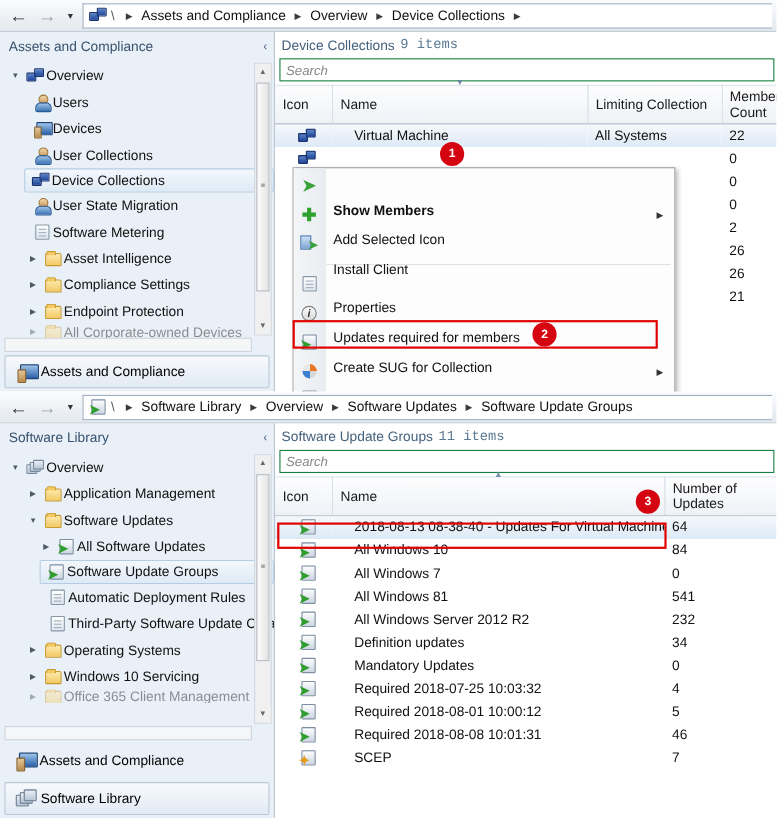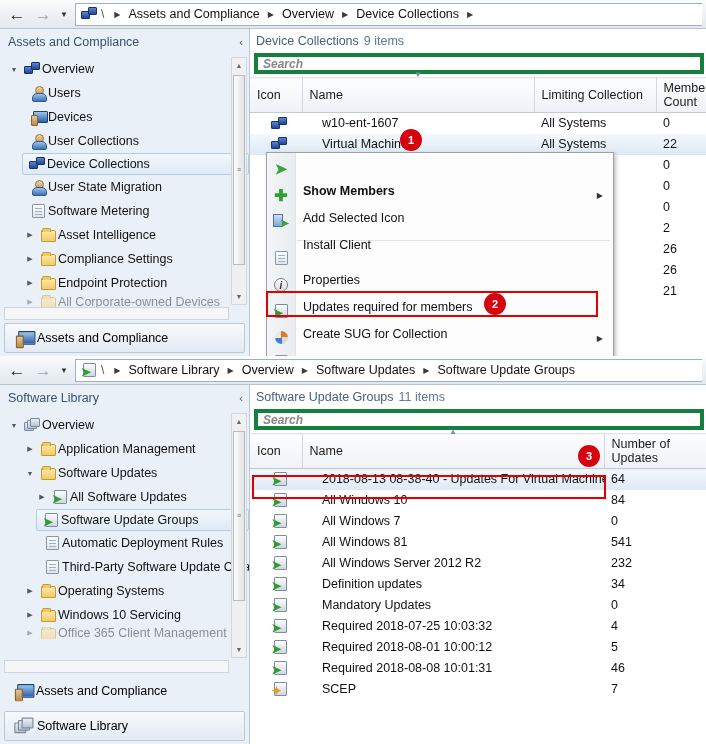--- a/index.html
+++ b/index.html
@@ -132,25 +132,25 @@
   }
   .workspace-btn.plain { background: transparent; border: none; }
   .workspace-btn .wbico { width: 26px; flex: 0 0 26px; text-align: center; }
 
   
   .content { flex: 1; background: #fff; display: flex; flex-direction: column; overflow: hidden; }
   .content-head {
     height: 24px; display: flex; align-items: center;
     padding-left: 6px; color: #45617c; font-size: 12.5px;
   }
-  .content-head .cnt { color: #5a7a95; padding-left: 5px; }
+  .content-head .cnt { color: #5a7a95; padding-left: 5px; font-family: Liberation Mono, monospace; }
   .searchwrap { padding: 0 2px 3px 4px; }
   .searchbox {
-    height: 21px; border: 4px solid #15803d; background: #fff;
-    display: flex; align-items: center; padding-left: 5px; font-weight: bold;
+    height: 21px; border: 1px solid #15803d; background: #fff;
+    display: flex; align-items: center; padding-left: 5px;
   }
   .searchbox span { font-style: italic; color: #878787; font-size: 12px; }
 
   table.grid { width: 100%; border-collapse: collapse; table-layout: fixed; }
   table.grid th {
     background: linear-gradient(to bottom,#fdfdfe,#eef2f6);
     border-right: 1px solid #cfd8e1;
     border-bottom: 1px solid #c2ccd6;
     border-top: 1px solid #dde4eb;
     font-weight: normal; font-size: 12.5px; color: #1a1a1a;
@@ -396,26 +396,20 @@
             <th>Icon</th>
             <th>
               <span class="sortcaret">▼</span>
               <span>Name</span>
             </th>
             <th>Limiting Collection</th>
             <th style="border-right:none">Member Count</th>
           </tr>
         </thead>
         <tbody>
-          <tr>
-            <td class="icocell"><span class="ico ico-collection"><i></i><i></i></span></td>
-            <td style="padding-left:20px">w10-ent-1607</td>
-            <td>All Systems</td>
-            <td>0</td>
-          </tr>
           <tr class="row-sel">
             <td class="icocell"><span class="ico ico-collection"><i></i><i></i></span></td>
             <td style="padding-left:20px">Virtual Machine</td>
             <td>All Systems</td>
             <td>22</td>
           </tr>
           <tr>
             <td class="icocell"><span class="ico ico-collection"><i></i><i></i></span></td>
             <td></td>
             <td></td>

